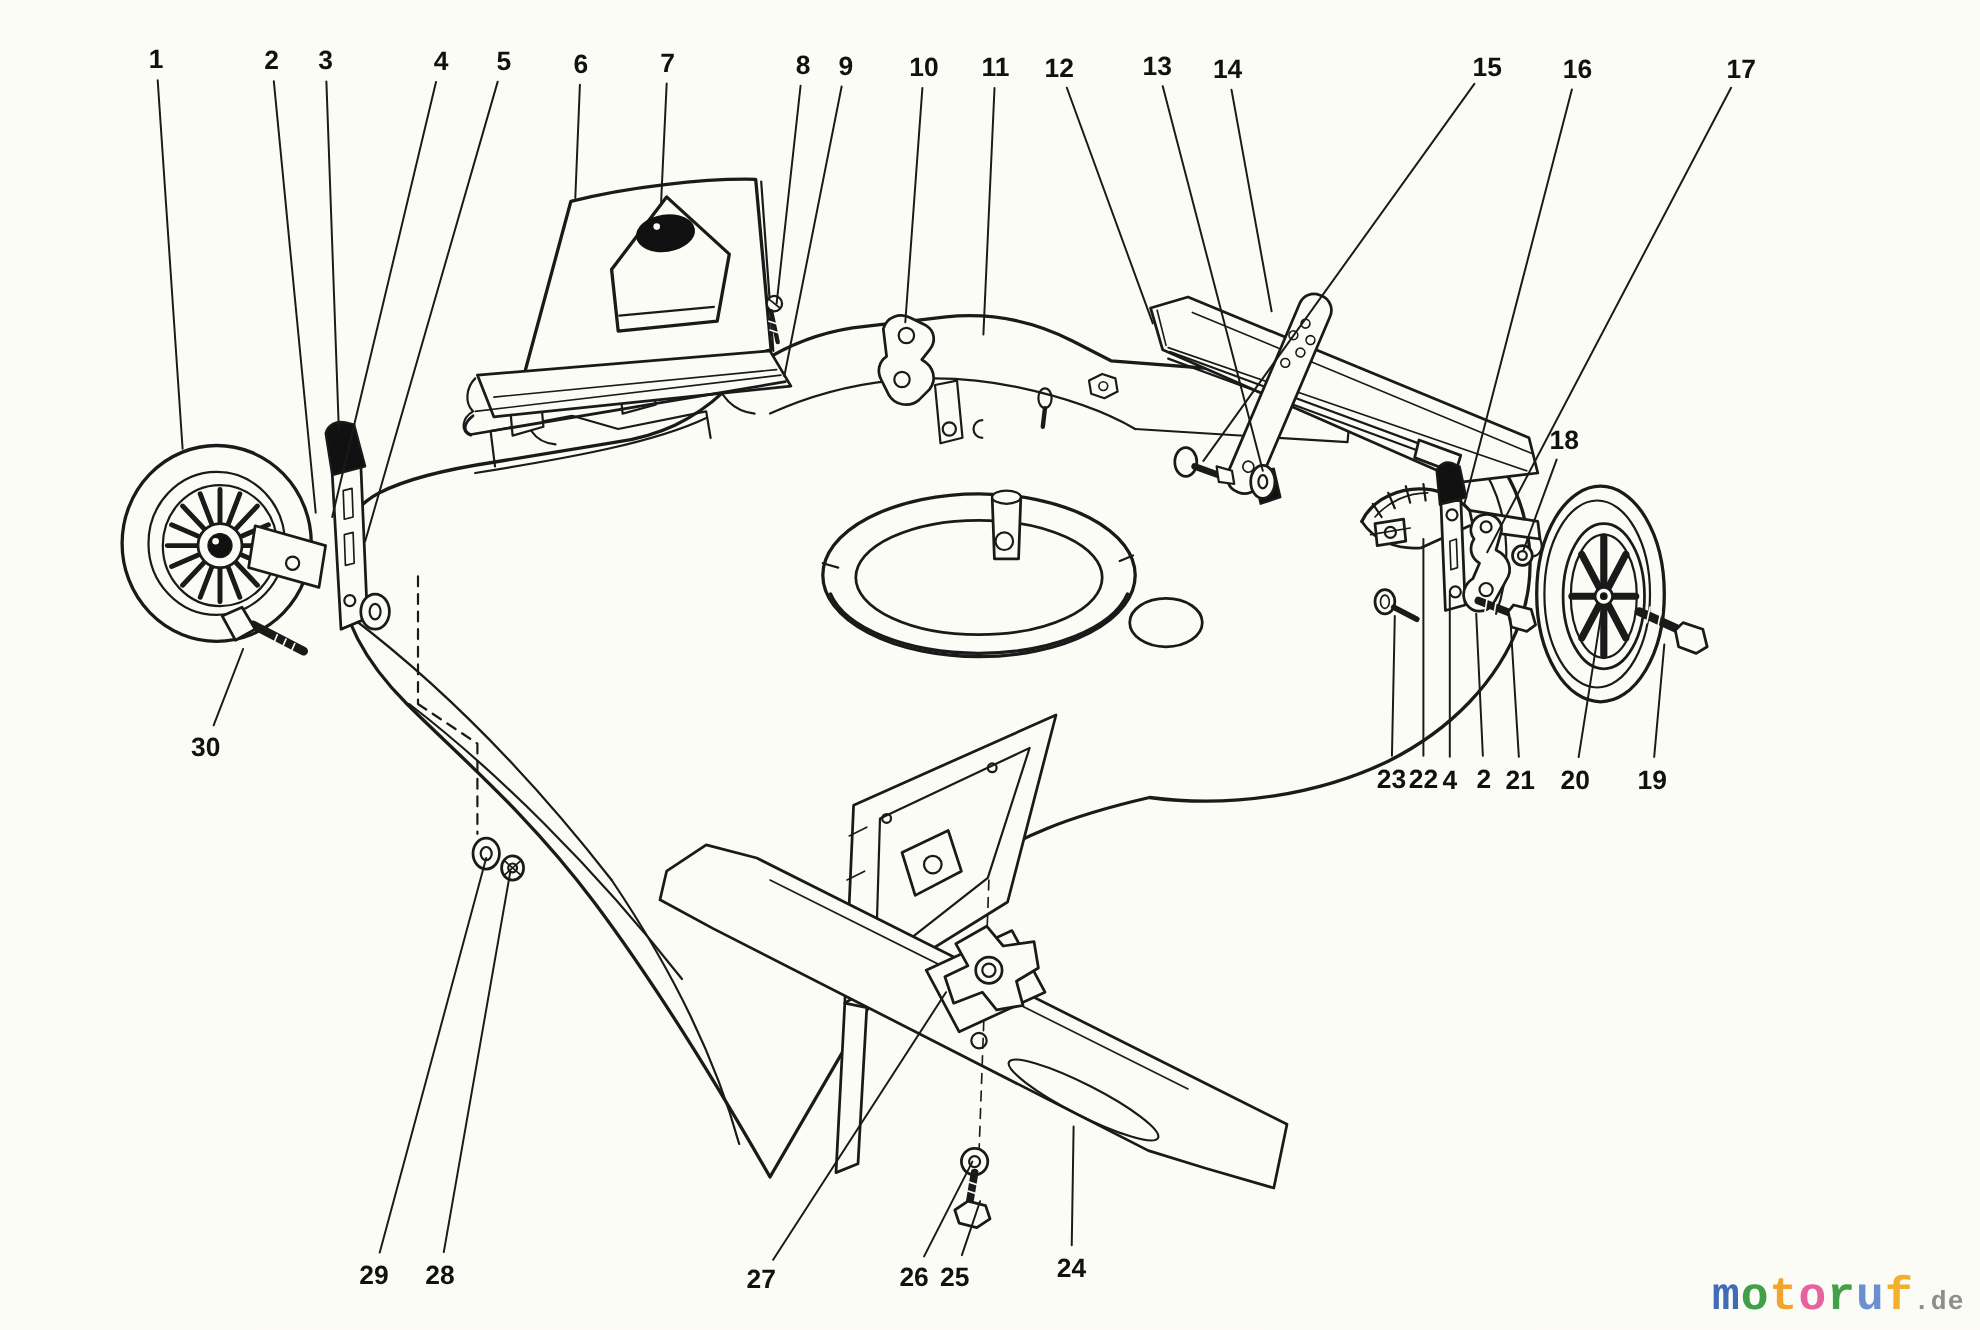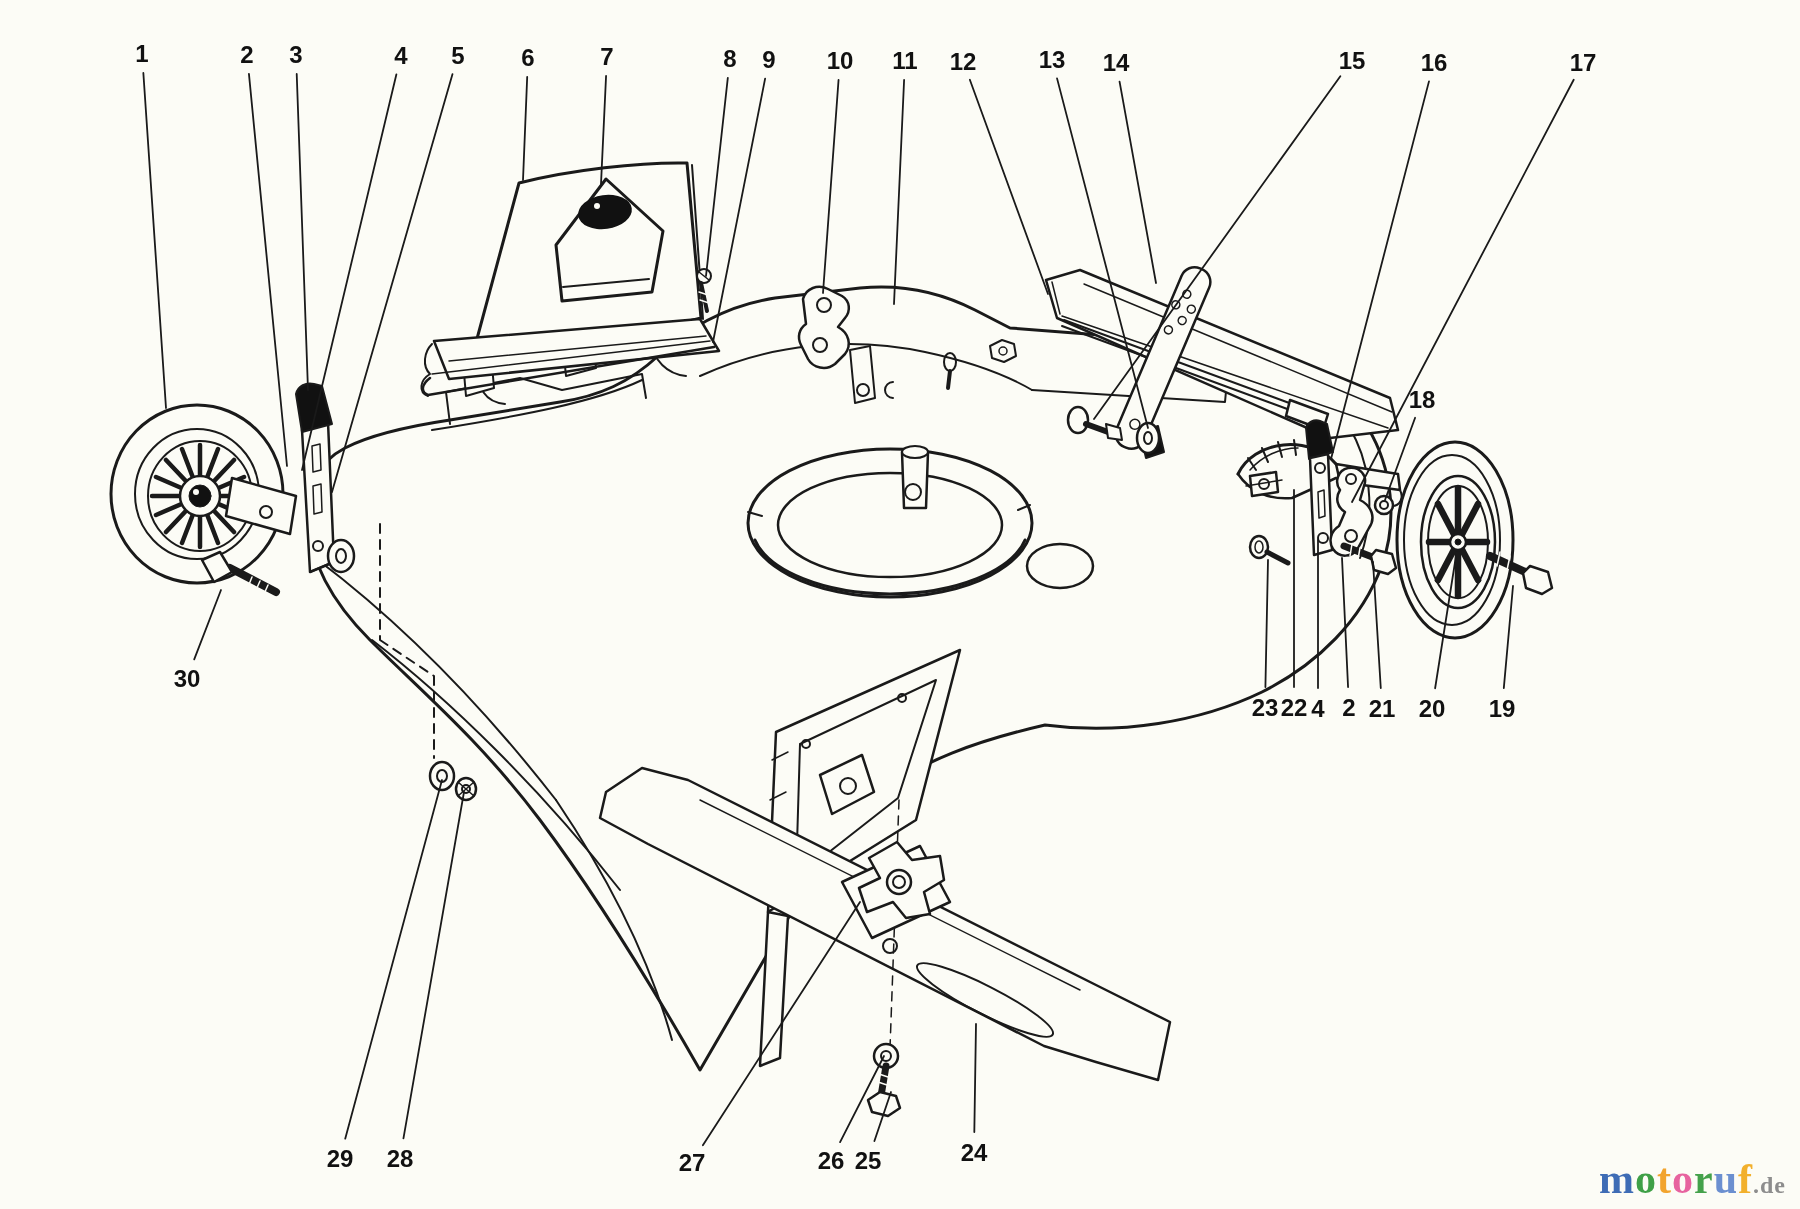--- a/index.html
+++ b/index.html
@@ -10,21 +10,21 @@
     position:relative;overflow:hidden;
   }
   #stage{position:absolute;inset:0;}
   svg{display:block;}
   .callout-num{
     font-family:"Liberation Sans",sans-serif;
     font-weight:700;font-size:24px;fill:#111;
   }
   #watermark{
     position:absolute;right:14px;bottom:6px;
-    font-family:Liberation Serif, serif;
+    font-family:Liberation Mono, monospace;
     font-weight:700;letter-spacing:1px;
     user-select:none;white-space:nowrap;
   }
   #watermark .word span{font-size:42px;}
   #watermark .suffix{font-size:24px;font-weight:700;}
 </style>
 </head>
 <body style="background: rgb(252, 252, 246);">
 
 <div id="stage">

